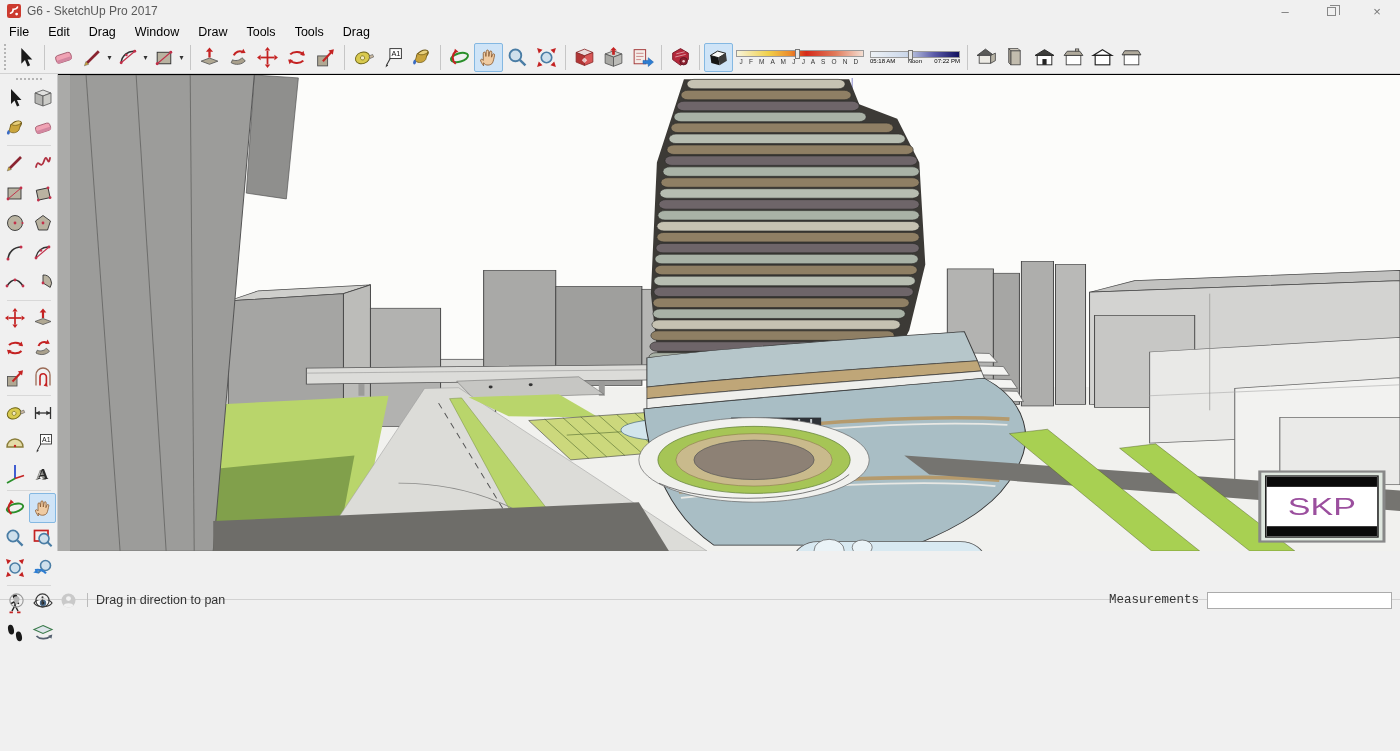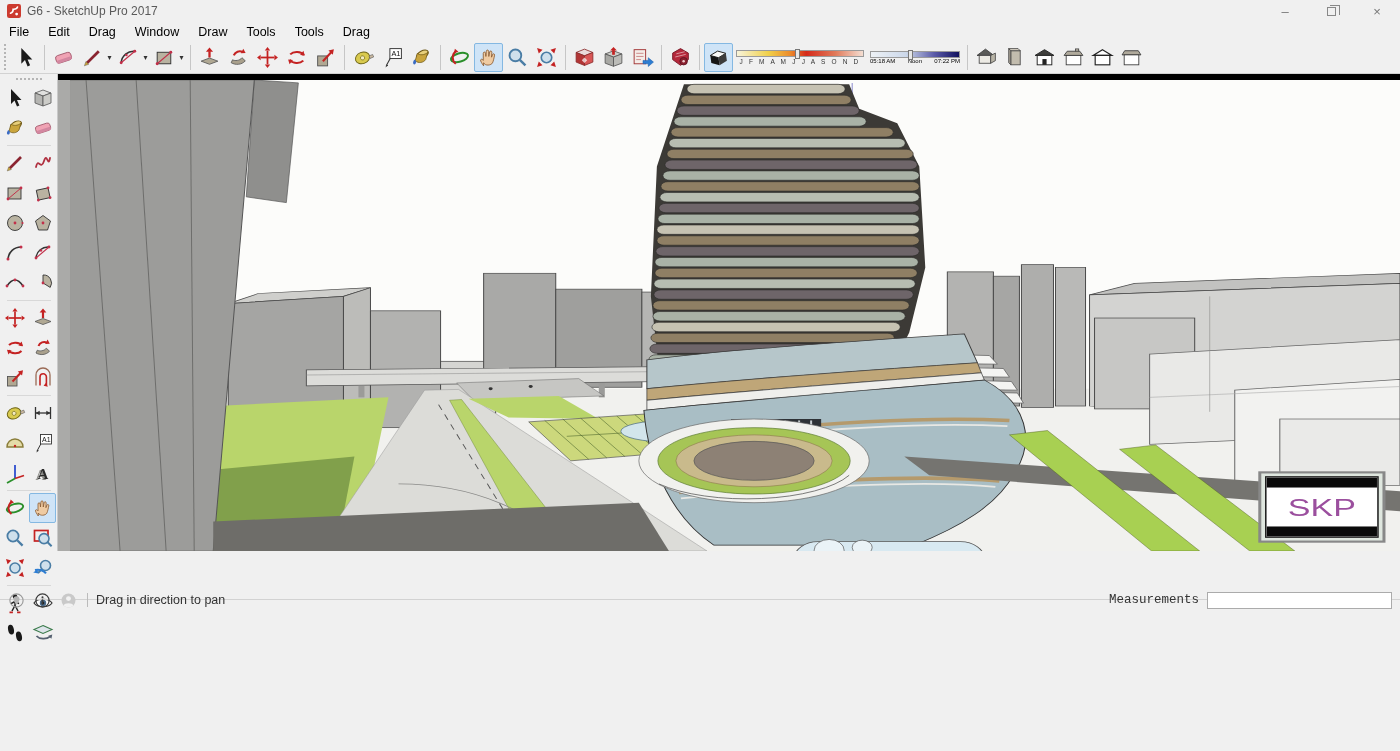--- a/index.html
+++ b/index.html
@@ -41,21 +41,21 @@
   
   .main { display:flex; min-height:0; }
   .left-toolbar { width:58px; background:#f0f0f0; border-right:1px solid #c9c9c9; padding-top:4px; display:flex; flex-direction:column; align-items:center; }
   .lt-grip { width:26px; border-top:2px dotted #b5b5b5; margin-bottom:3px; }
   .tool-row { display:flex; gap:1px; }
   .ltbtn { width:27px; height:30px; display:flex; align-items:center; justify-content:center; border:1px solid transparent; border-radius:2px; }
   .ltbtn svg { width:22px; height:22px; }
   .ltbtn.active { background:#cfe4f7; border-color:#84b8e2; }
   .lt-sep { width:44px; border-top:1px solid #d8d8d8; margin:2px 0; }
 
-  .viewport { flex:1; position:relative; background:#fcfcfa; border-top:6px solid #000000;text-align:right; }
+  .viewport { flex:1; position:relative; background:#fcfcfa; border-top:1px solid #000000;text-align:right; }
   .viewport svg.scene { position:absolute; inset:0; width:100%; height:100%; }
 
   
   .statusbar { display:flex; align-items:center; background:#f0f0f0; border-top:1px solid #d2d2d2; padding:0 8px; font-size:12.5px; color:#333;margin-top:48px; }
   .sb-icon { width:17px; height:17px; margin-right:9px; }
   .sb-div { width:1px; height:14px; background:#bbb; margin:0 8px 0 1px; }
   .measure-label { margin-left:auto;font-family:Liberation Mono, monospace; }
   .measure-input { width:185px; height:17px; margin-left:8px; border:1px solid #ababab; background:#fff; font-size:11px; padding:0 3px; font-family:"Liberation Sans",sans-serif; }
   .hidden-defs { position:absolute; width:0; height:0; overflow:hidden; }
 </style>

